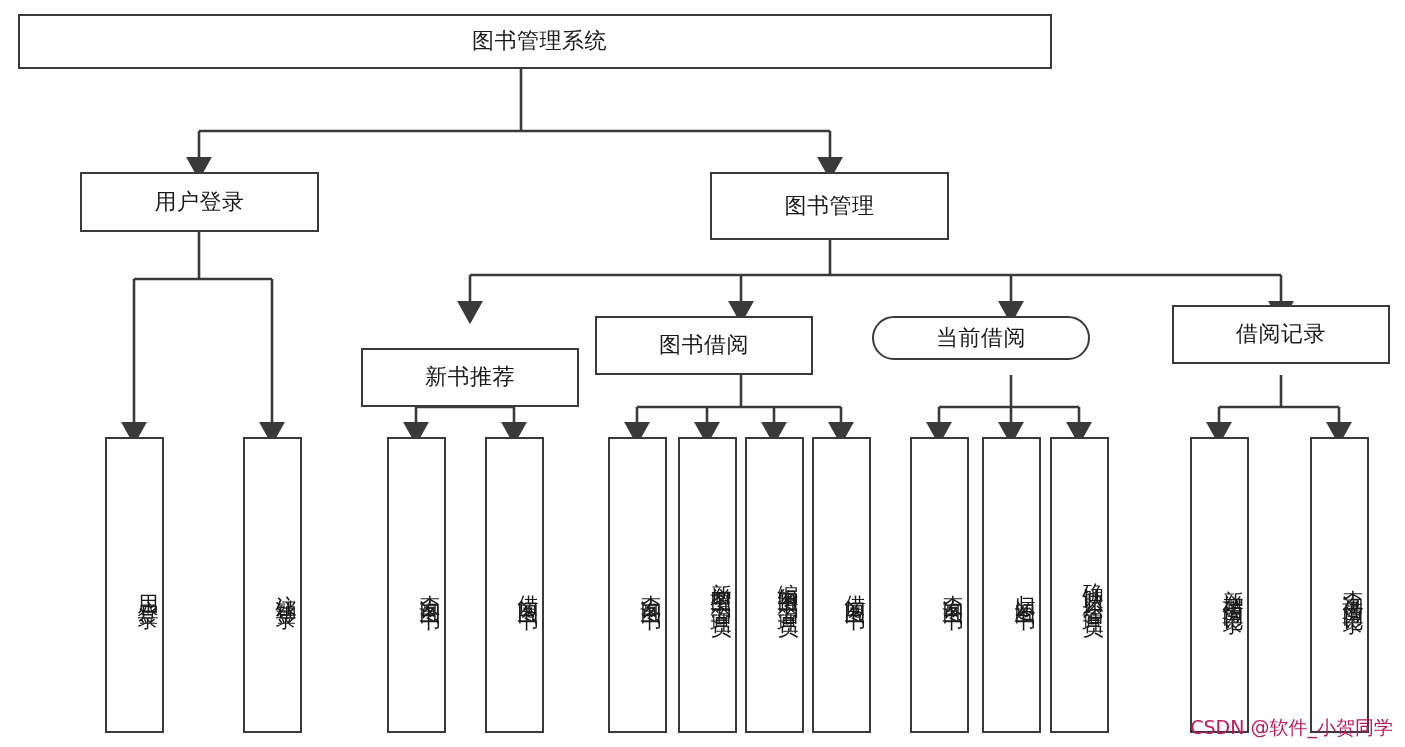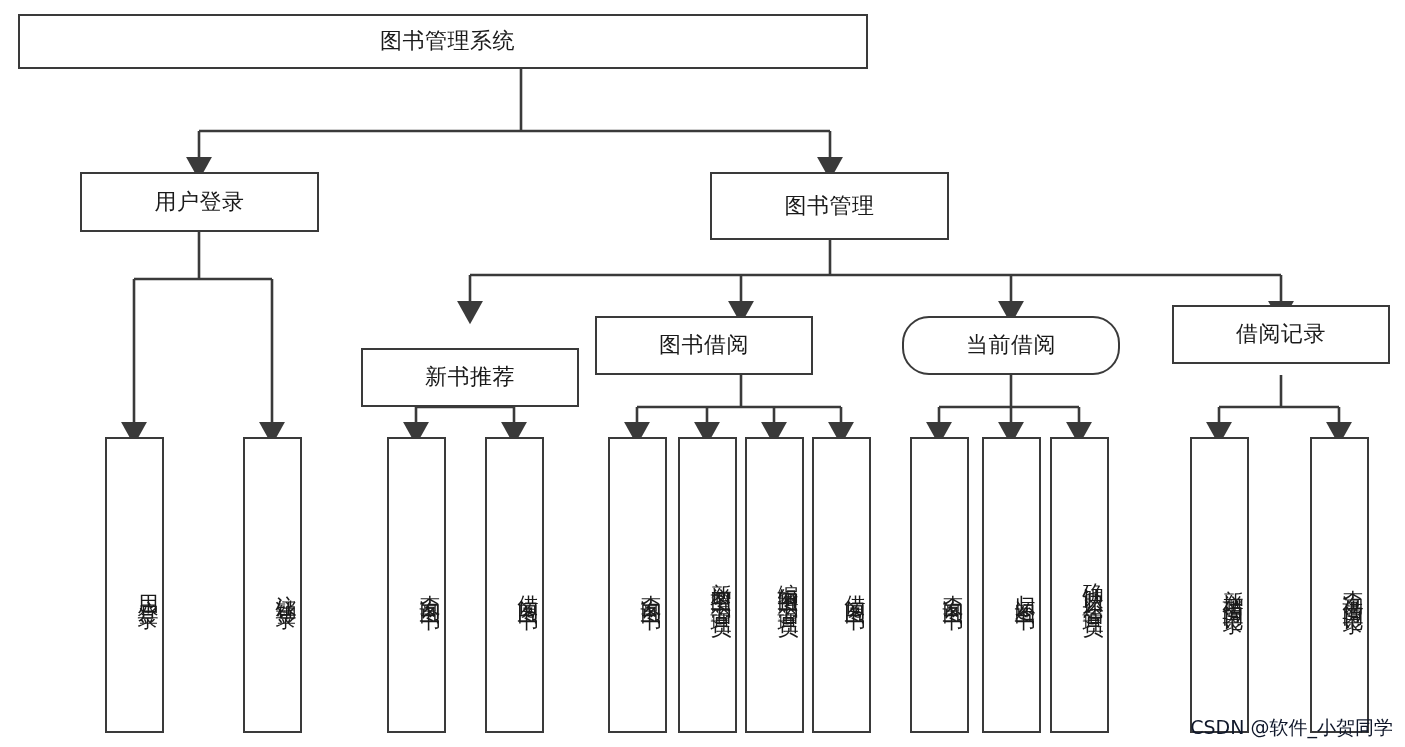--- a/index.html
+++ b/index.html
@@ -44,21 +44,21 @@
   svg#wires{
     position:absolute;left:0;top:0;width:1405px;height:747px;
     z-index:1;
     pointer-events:none;
   }
   .watermark{
     position:absolute;
     right:12px;
     bottom:6px;
     font-size:19px;
-    color:#0f172a;
+    color:#be185d;
     z-index:5;
     white-space:nowrap;
     font-family:"DejaVu Sans","Liberation Sans",sans-serif;
   }
 </style>
 </head>
 <body>
 
 <div id="diagram">
 
@@ -105,28 +105,28 @@
       <path d="M1011,407 L1011,425" marker-end="url(#arrow)"></path>
       <path d="M1079,407 L1079,425" marker-end="url(#arrow)"></path>
 
       <path d="M1281,375 L1281,407"></path>
       <path d="M1219,407 L1339,407"></path>
       <path d="M1219,407 L1219,425" marker-end="url(#arrow)"></path>
       <path d="M1339,407 L1339,425" marker-end="url(#arrow)"></path>
     </g>
   </svg>
 
-  <div class="node h" style="left: 18px; top: 14px; width: 850px; height: 55px; padding-left: 9px;">图书管理系统</div>
+  <div class="node h" style="left: 18px; top: 14px; width: 1034px; height: 55px; padding-left: 9px;">图书管理系统</div>
 
   <div class="node h" style="left: 80px; top: 172px; width: 239px; height: 60px;">用户登录</div>
   <div class="node h" style="left: 710px; top: 172px; width: 239px; height: 68px;">图书管理</div>
 
   <div class="node h" style="left: 361px; top: 316px; width: 218px; height: 59px; margin-top: 32px;">新书推荐</div>
   <div class="node h" style="left: 595px; top: 316px; width: 218px; height: 59px;">图书借阅</div>
-  <div class="node h" style="left: 902px; top: 316px; width: 218px; height: 59px; border-radius: 27px;">当前借阅</div>
+  <div class="node h" style="left: 872px; top: 316px; width: 218px; height: 44px; border-radius: 27px;">当前借阅</div>
   <div class="node h" style="left: 1172px; top: 305px; width: 218px; height: 59px;">借阅记录</div>
 
   <div class="node v" style="left: 105px; top: 437px; width: 59px; height: 296px;">用户登录</div>
   <div class="node v" style="left: 243px; top: 437px; width: 59px; height: 296px;">注销登录</div>
   <div class="node v" style="left: 387px; top: 437px; width: 59px; height: 296px;">查询图书</div>
   <div class="node v" style="left: 485px; top: 437px; width: 59px; height: 296px;">借阅图书</div>
   <div class="node v" style="left: 608px; top: 437px; width: 59px; height: 296px;">查询图书</div>
   <div class="node v top" style="left: 678px; top: 437px; width: 59px; height: 296px;">新增图书（管理员）</div>
   <div class="node v top" style="left: 745px; top: 437px; width: 59px; height: 296px;">编辑图书（管理员）</div>
   <div class="node v" style="left: 812px; top: 437px; width: 59px; height: 296px;">借阅图书</div>

